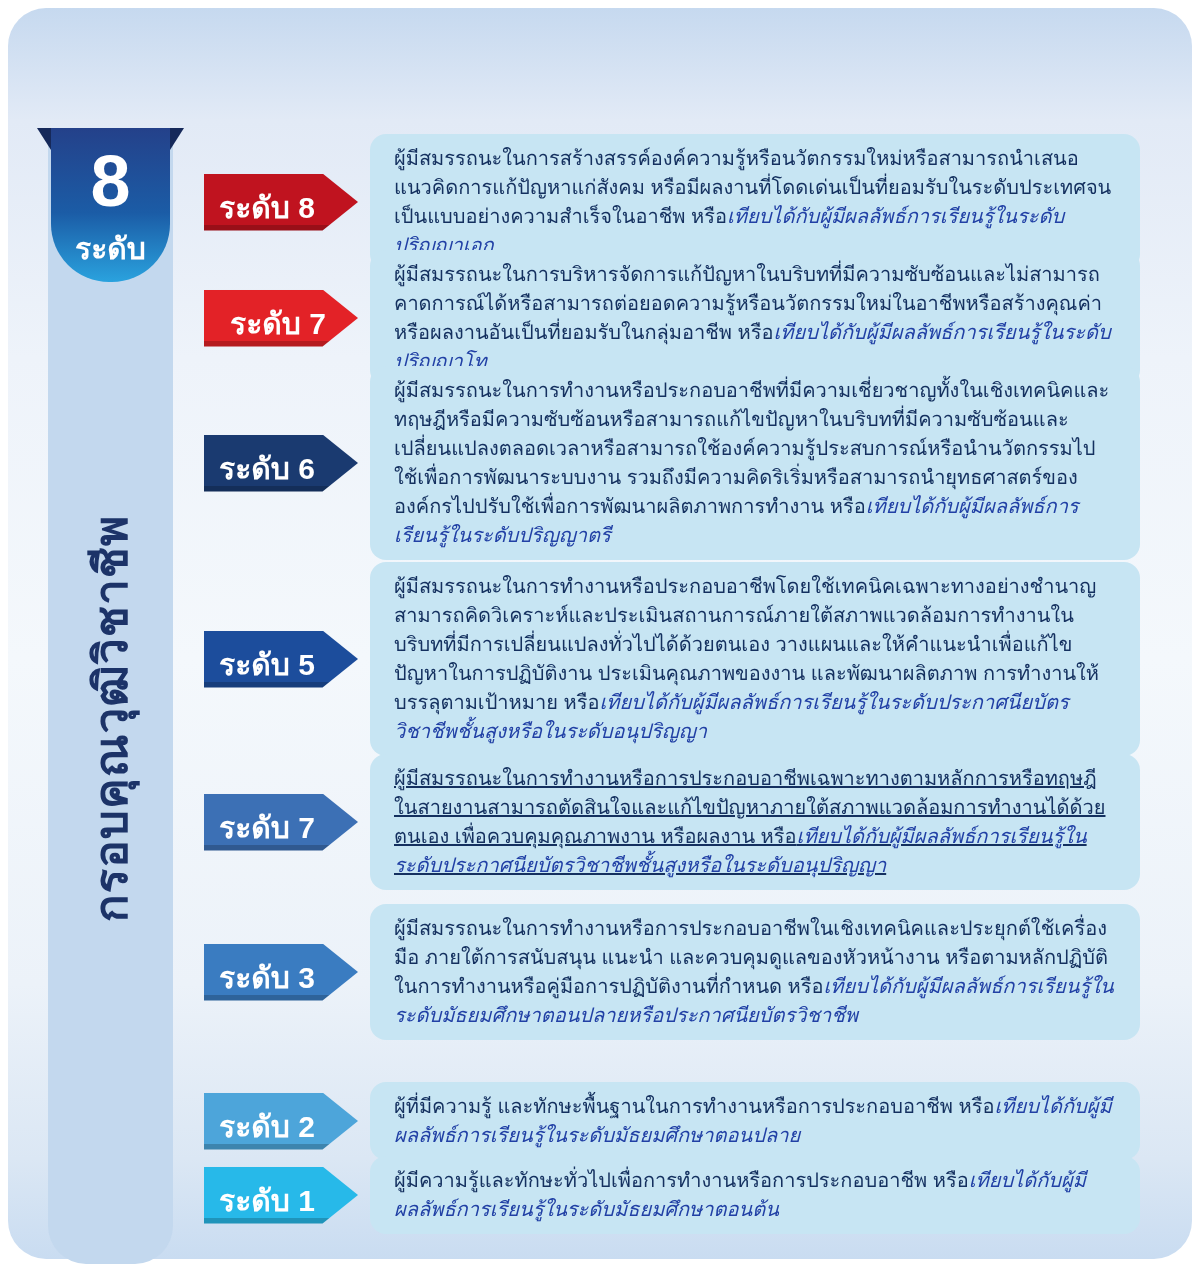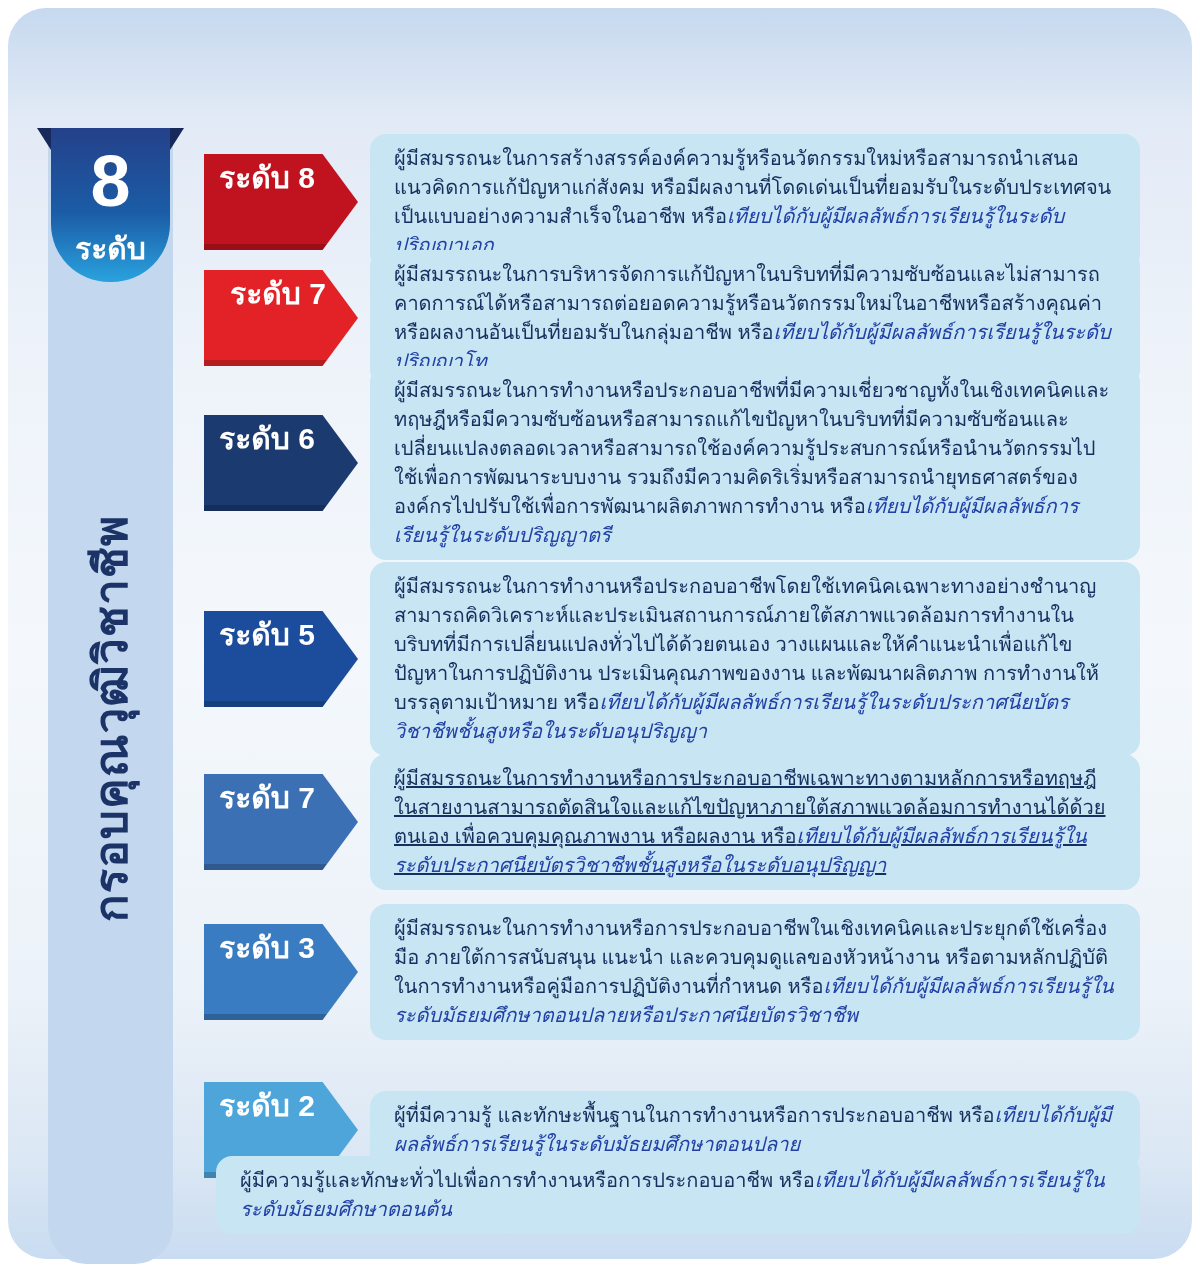--- a/index.html
+++ b/index.html
@@ -73,23 +73,23 @@
   }
   
   .row {
     position: absolute;
     left: 196px; right: 52px;
     display: flex;
     align-items: center;
   }
   .arrow {
     flex: 0 0 154px;
-    height: 96px;
+    height: 57px;
     clip-path: polygon(0 0, 77% 0, 100% 50%, 77% 100%, 0 100%);
-    display: flex; align-items: flex-start; justify-content: center;
+    display: flex; align-items: flex-end; justify-content: center;
     padding-right: 28px;
     position: relative;
     color: #ffffff;
     font-size: 30px;
     font-weight: 700;
     filter: drop-shadow(2px 3px 2px rgba(25,55,95,.25));
   }
   .arrow::after {
     content: ""; position: absolute;
     left: 0; right: 0; bottom: 0; height: 6px;
@@ -201,18 +201,21 @@
   <div class="row r6">
     <div class="arrow" style="background-color: rgb(77, 165, 218);">
       <span>ระดับ 2</span>
     </div>
     <div class="box">
       <p><span>ผู้ที่มีความรู้ และทักษะพื้นฐานในการทำงานหรือการประกอบอาชีพ หรือ</span><span class="em">เทียบได้กับผู้มีผลลัพธ์การเรียนรู้ในระดับมัธยมศึกษาตอนปลาย</span></p>
     </div>
   </div>
 
   <div class="row r7">
+    <div class="arrow" style="background-color: rgb(39, 185, 233);">
+      <span>ระดับ 1</span>
+    </div>
     <div class="box">
       <p><span>ผู้มีความรู้และทักษะทั่วไปเพื่อการทำงานหรือการประกอบอาชีพ หรือ</span><span class="em">เทียบได้กับผู้มีผลลัพธ์การเรียนรู้ในระดับมัธยมศึกษาตอนต้น</span></p>
     </div>
   </div>
 
 </div>
 
 </body></html>

